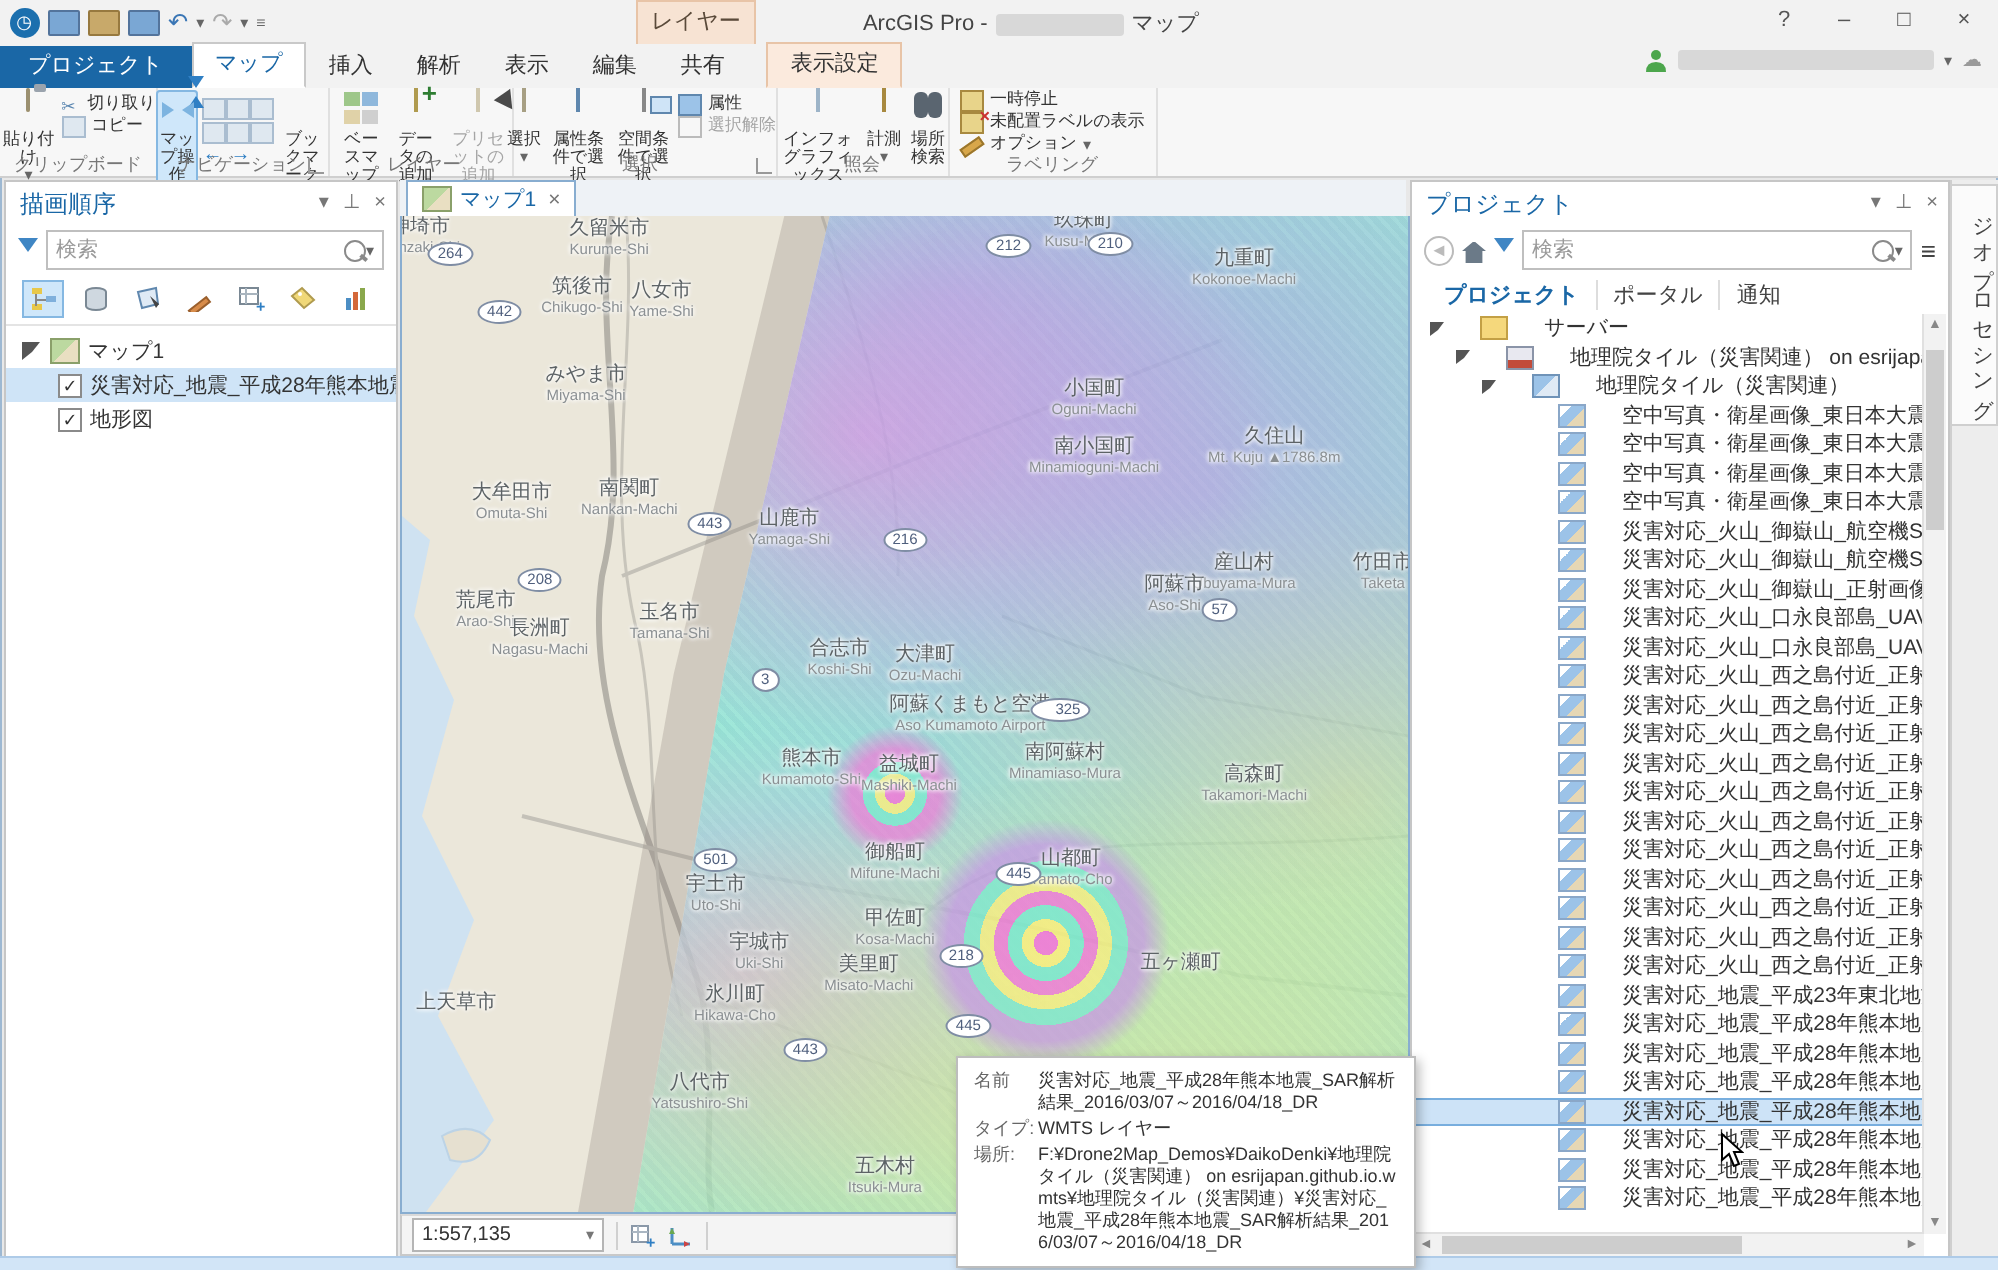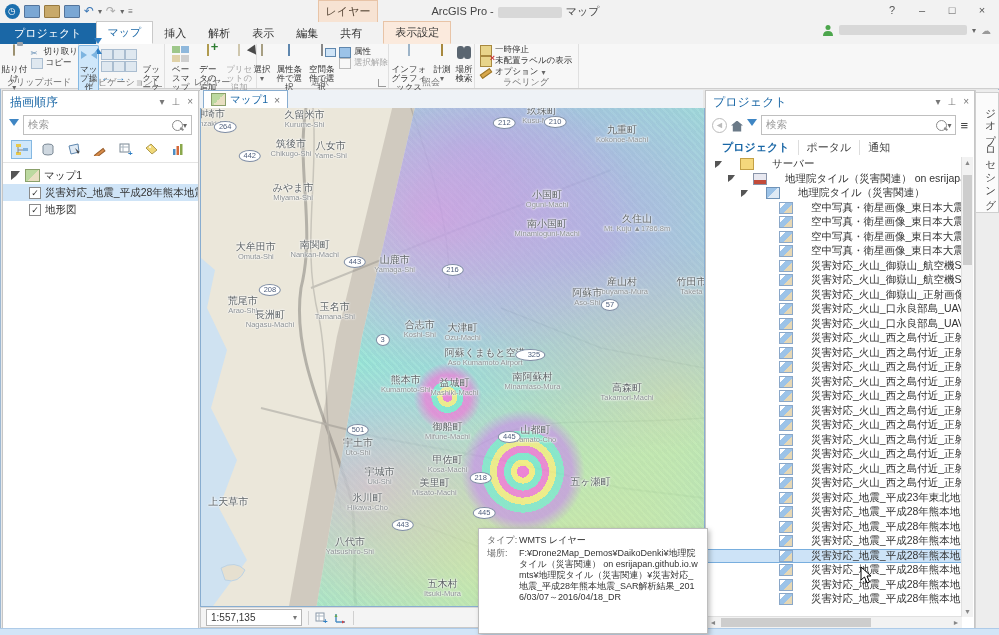--- a/index.html
+++ b/index.html
@@ -927,20 +927,24 @@
       <span class="harr" style="right:0;">►</span>
     </div>
   </div>
 
   <div class="sidestrip">
     <div class="sidetab">ジオプロセシング</div>
   </div>
 
   <div class="tooltip">
     <div class="trowf">
+        <span class="lab">名前</span>
+        <span class="val">災害対応_地震_平成28年熊本地震_SAR解析結果_2016/03/07～2016/04/18_DR</span>
+      </div>
+    <div class="trowf">
         <span class="lab">タイプ:</span>
         <span class="val">WMTS レイヤー</span>
       </div>
     <div class="trowf">
         <span class="lab">場所:</span>
         <span class="val">F:¥Drone2Map_Demos¥DaikoDenki¥地理院タイル（災害関連） on esrijapan.github.io.wmts¥地理院タイル（災害関連）¥災害対応_地震_平成28年熊本地震_SAR解析結果_2016/03/07～2016/04/18_DR</span>
       </div>
   </div>
 
   <svg class="cursor" viewBox="0 0 12 18">

